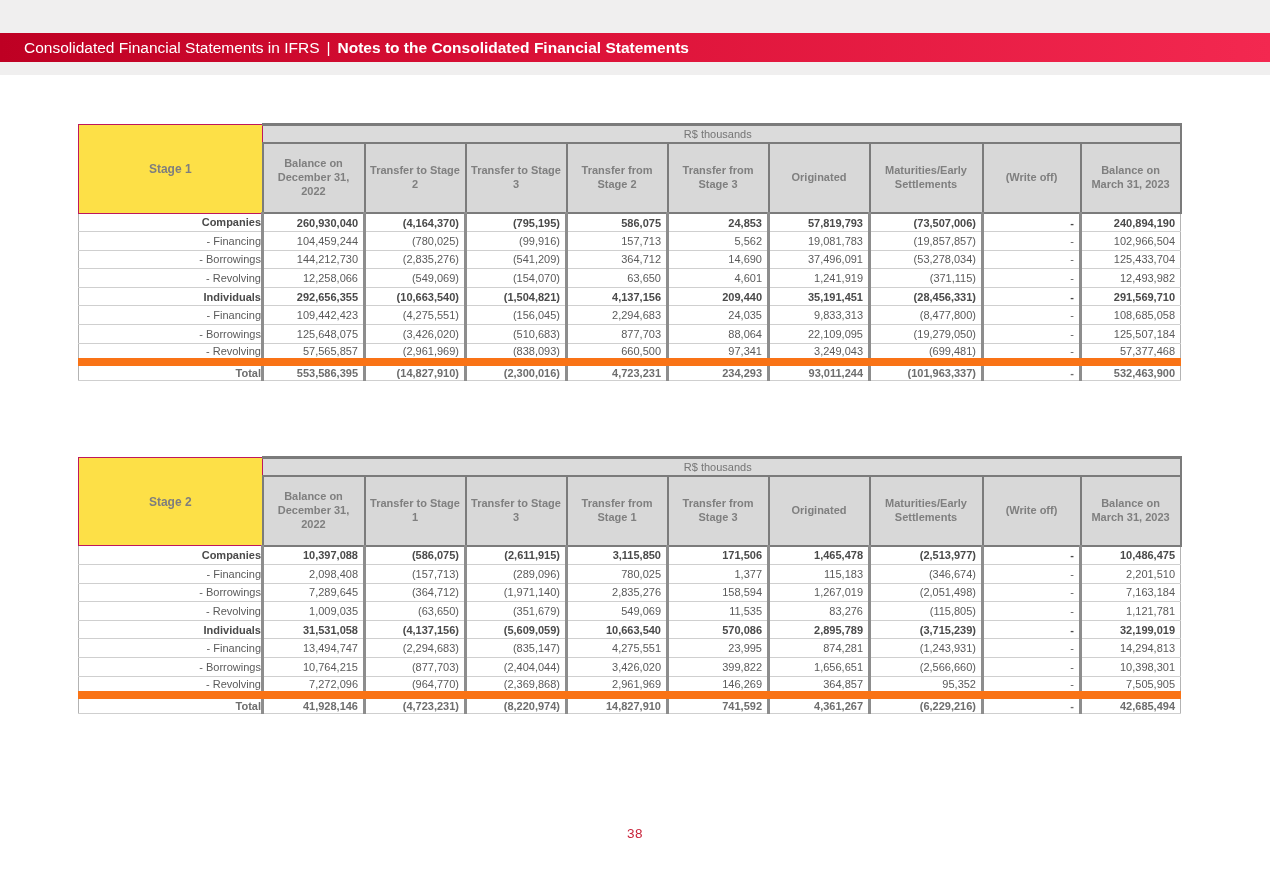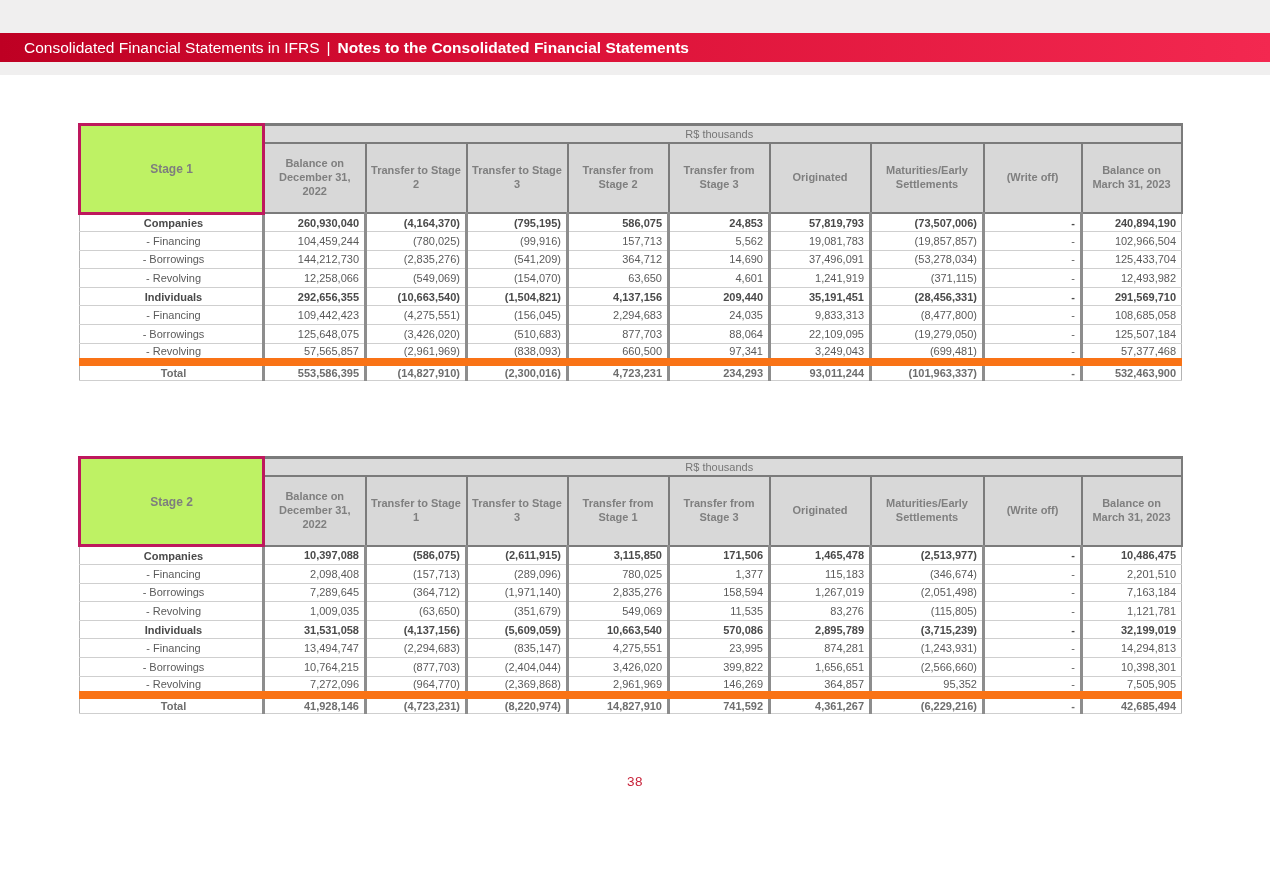--- a/index.html
+++ b/index.html
@@ -48,22 +48,22 @@
     border-right: 2px solid #7B7B7B;
     color: #757575;
     font-weight: 400;
     font-size: 11px;
     text-align: center;
     padding: 2px 7px 2px 0;
     height: 16px;
   }
   
   th.stage {
-    background: #bef264;
-    border: 3px solid #be185d;
+    background: #fde047;
+    border: 1px solid #be185d;
     color: #7E7E7E;
     font-weight: 700;
     font-size: 12px;
     text-align: center;
     vertical-align: middle;
   }
   tr.cols th {
     background: #D8D8D8;
     border: 2px solid #7B7B7B;
     color: #7F7F7F;
@@ -76,41 +76,41 @@
     line-height: 1.25;
   }
   
   table.fin tbody td {
     height: 18.6px;
     border-bottom: 1px solid #CFCFCF;
     vertical-align: middle;
     background: #ffffff;
   }
   td.label {
-    text-align: center;
+    text-align: right;
     padding-left: 5px;
     border-left: 1px solid #B3B3B3;
     border-right: 3px solid #8D8D8D;
   }
   td.num {
     text-align: right;
     padding-right: 5px;
     border-left: 3px solid #8D8D8D;
   }
   td.num:last-child { border-right: 1px solid #B3B3B3; text-align: right; }
   tr.bold td { font-weight: 700; color: #4A4A4A; }
   tr.total td {
     font-weight: 700;
     color: #6E6E6E;
     background: #D2D2D2;
     border-top: 8px solid #f97316;
     border-bottom: 3px solid #7B7B7B;
   }
   .page-number {
-    margin-top: 60px;
+    margin-top: 112px;
     width: 1270px;
     margin-left: -78px;
     text-align: center;
     color: #C8233A;
     font-size: 13.5px;
     letter-spacing: 0.5px;
   }
 </style>
 </head>
 <body>

